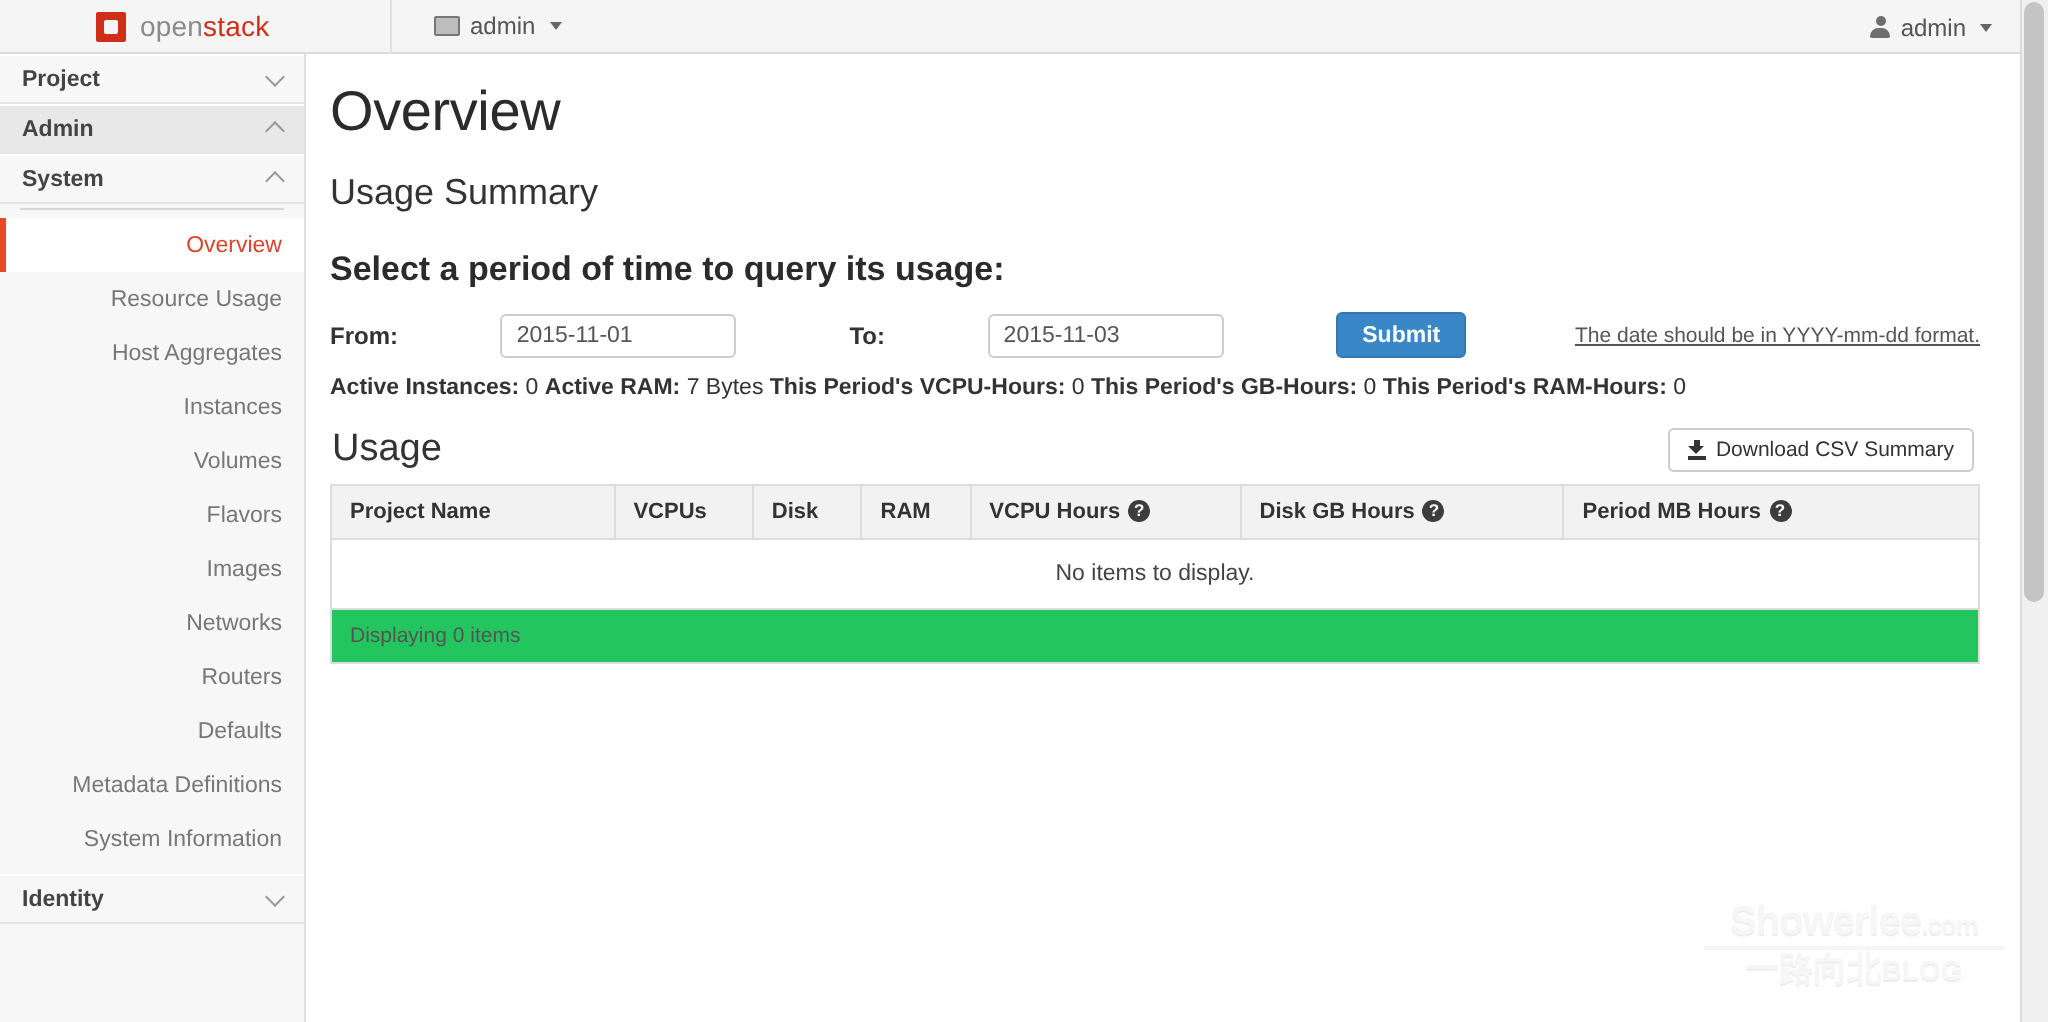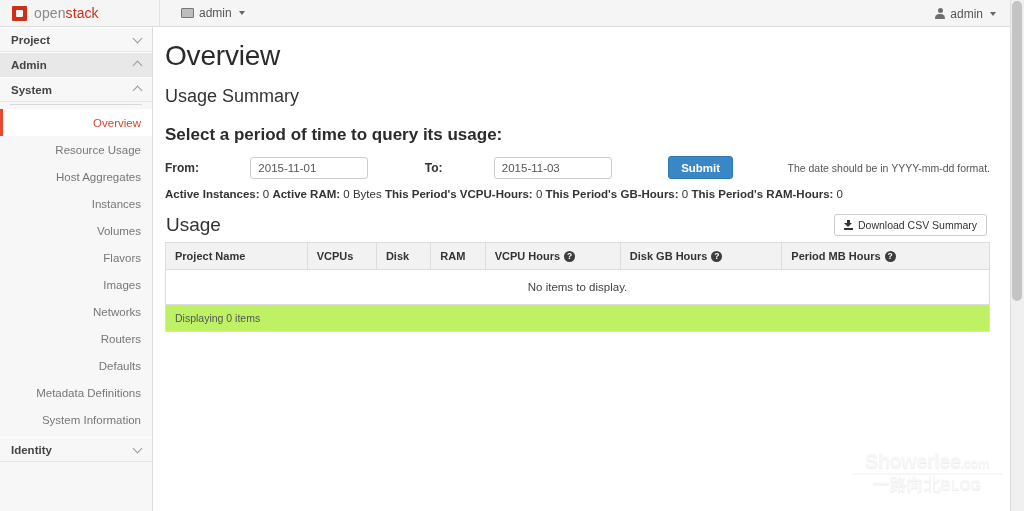--- a/index.html
+++ b/index.html
@@ -12,21 +12,21 @@
     font-size: 12px;
     color: #333333;
   }
   #app { position: relative; width: 1024px; height: 511px; background: #ffffff; }
 
   
   .topbar {
     position: absolute; top: 0; left: 0; width: 1010px; height: 27px;
     background: #f5f5f5;
     border-bottom: 1px solid #dcdcdc;
-    display: flex; align-items: center;
+    display: flex; align-items: center; padding-left: 36px;
   }
   .brand {
     width: 160px; height: 27px; display: flex; align-items: center;
     padding-left: 12px; gap: 7px;
     border-right: 1px solid #e2e2e2;
   }
   .logo-mark {
     width: 15px; height: 15px; background: #cf2f19;
     border-radius: 1px; position: relative; flex: none;
   }
@@ -126,21 +126,21 @@
     padding: 0 7px; font-size: 11.5px; color: #555;
     font-family: "Liberation Sans", sans-serif; background: #fff;
   }
   .gap-to { margin-left: 12px; }
   .btn-submit {
     margin-left: 12px; height: 23px; padding: 0 12px;
     background: #3a87c8; border: 1px solid #3279b4; border-radius: 3px;
     color: #ffffff; font-size: 11.5px; font-weight: bold;
     font-family: "Liberation Sans", sans-serif; cursor: pointer;
   }
-  .hint { margin-left: 10px; font-size: 10.5px; color: #555; }
+  .hint { margin-left: 10px; font-size: 10.5px; color: #555; text-decoration: underline; }
 
   .stats-line { font-size: 11.5px; color: #333; margin-bottom: 14px; }
   .stats-line b { font-weight: bold; }
 
   
   .panel-head {
     display: flex; align-items: center; justify-content: space-between;
     padding: 0 3px 6px 1px;
   }
   .panel-title { font-size: 19px; font-weight: normal; color: #333; }
@@ -178,21 +178,21 @@
     display: inline-block; width: 11px; height: 11px; border-radius: 50%;
     background: #3d3d3d; color: #ffffff; font-size: 8.5px; font-weight: bold;
     text-align: center; line-height: 11px; margin-left: 4px; vertical-align: 1px;
     cursor: help;
   }
   td.empty-cell {
     text-align: center; font-size: 11.5px; color: #444;
     padding: 11px 0; background: #ffffff; border-bottom: 1px solid #dddddd;
   }
   td.footer-cell {
-    background: #bef264; font-size: 10.5px; color: #555; padding: 7px 9px;
+    background: #22c55e; font-size: 10.5px; color: #555; padding: 7px 9px;
   }
 
   
   .watermark {
     position: absolute; right: 22px; bottom: 18px;
     width: 150px; text-align: center; pointer-events: none;
     user-select: none; opacity: .55;
   }
   .wm-top {
     font-size: 20px; font-weight: bold; color: #f0f0f0;
@@ -304,21 +304,21 @@
 
     <div class="date-form">
       <span class="field-label">From:</span>
       <input class="date-input" type="text" value="2015-11-01" style="">
       <span class="field-label gap-to">To:</span>
       <input class="date-input" type="text" value="2015-11-03" style="">
       <button class="btn-submit">Submit</button>
       <span class="hint">The date should be in YYYY-mm-dd format.</span>
     </div>
 
-    <div class="stats-line" id="stats-line"><b>Active Instances:</b><span> 0</span> <b>Active RAM:</b><span> 0 Bytes</span> <b>This Period's VCPU-Hours:</b><span> 0</span> <b>This Period's GB-Hours:</b><span> 0</span> <b>This Period's RAM-Hours:</b><span> 0</span></div>
+    <div class="stats-line" id="stats-line"><b>Active Instances:</b><span> 0</span> <b>Active RAM:</b><span> 7 Bytes</span> <b>This Period's VCPU-Hours:</b><span> 0</span> <b>This Period's GB-Hours:</b><span> 0</span> <b>This Period's RAM-Hours:</b><span> 0</span></div>
 
     <div class="panel-head">
       <span class="panel-title">Usage</span>
       <button class="btn-csv">
         <span class="dl-icon">
             <span class="dl-base"></span>
           </span>
         <span>Download CSV Summary</span>
       </button>
     </div>

